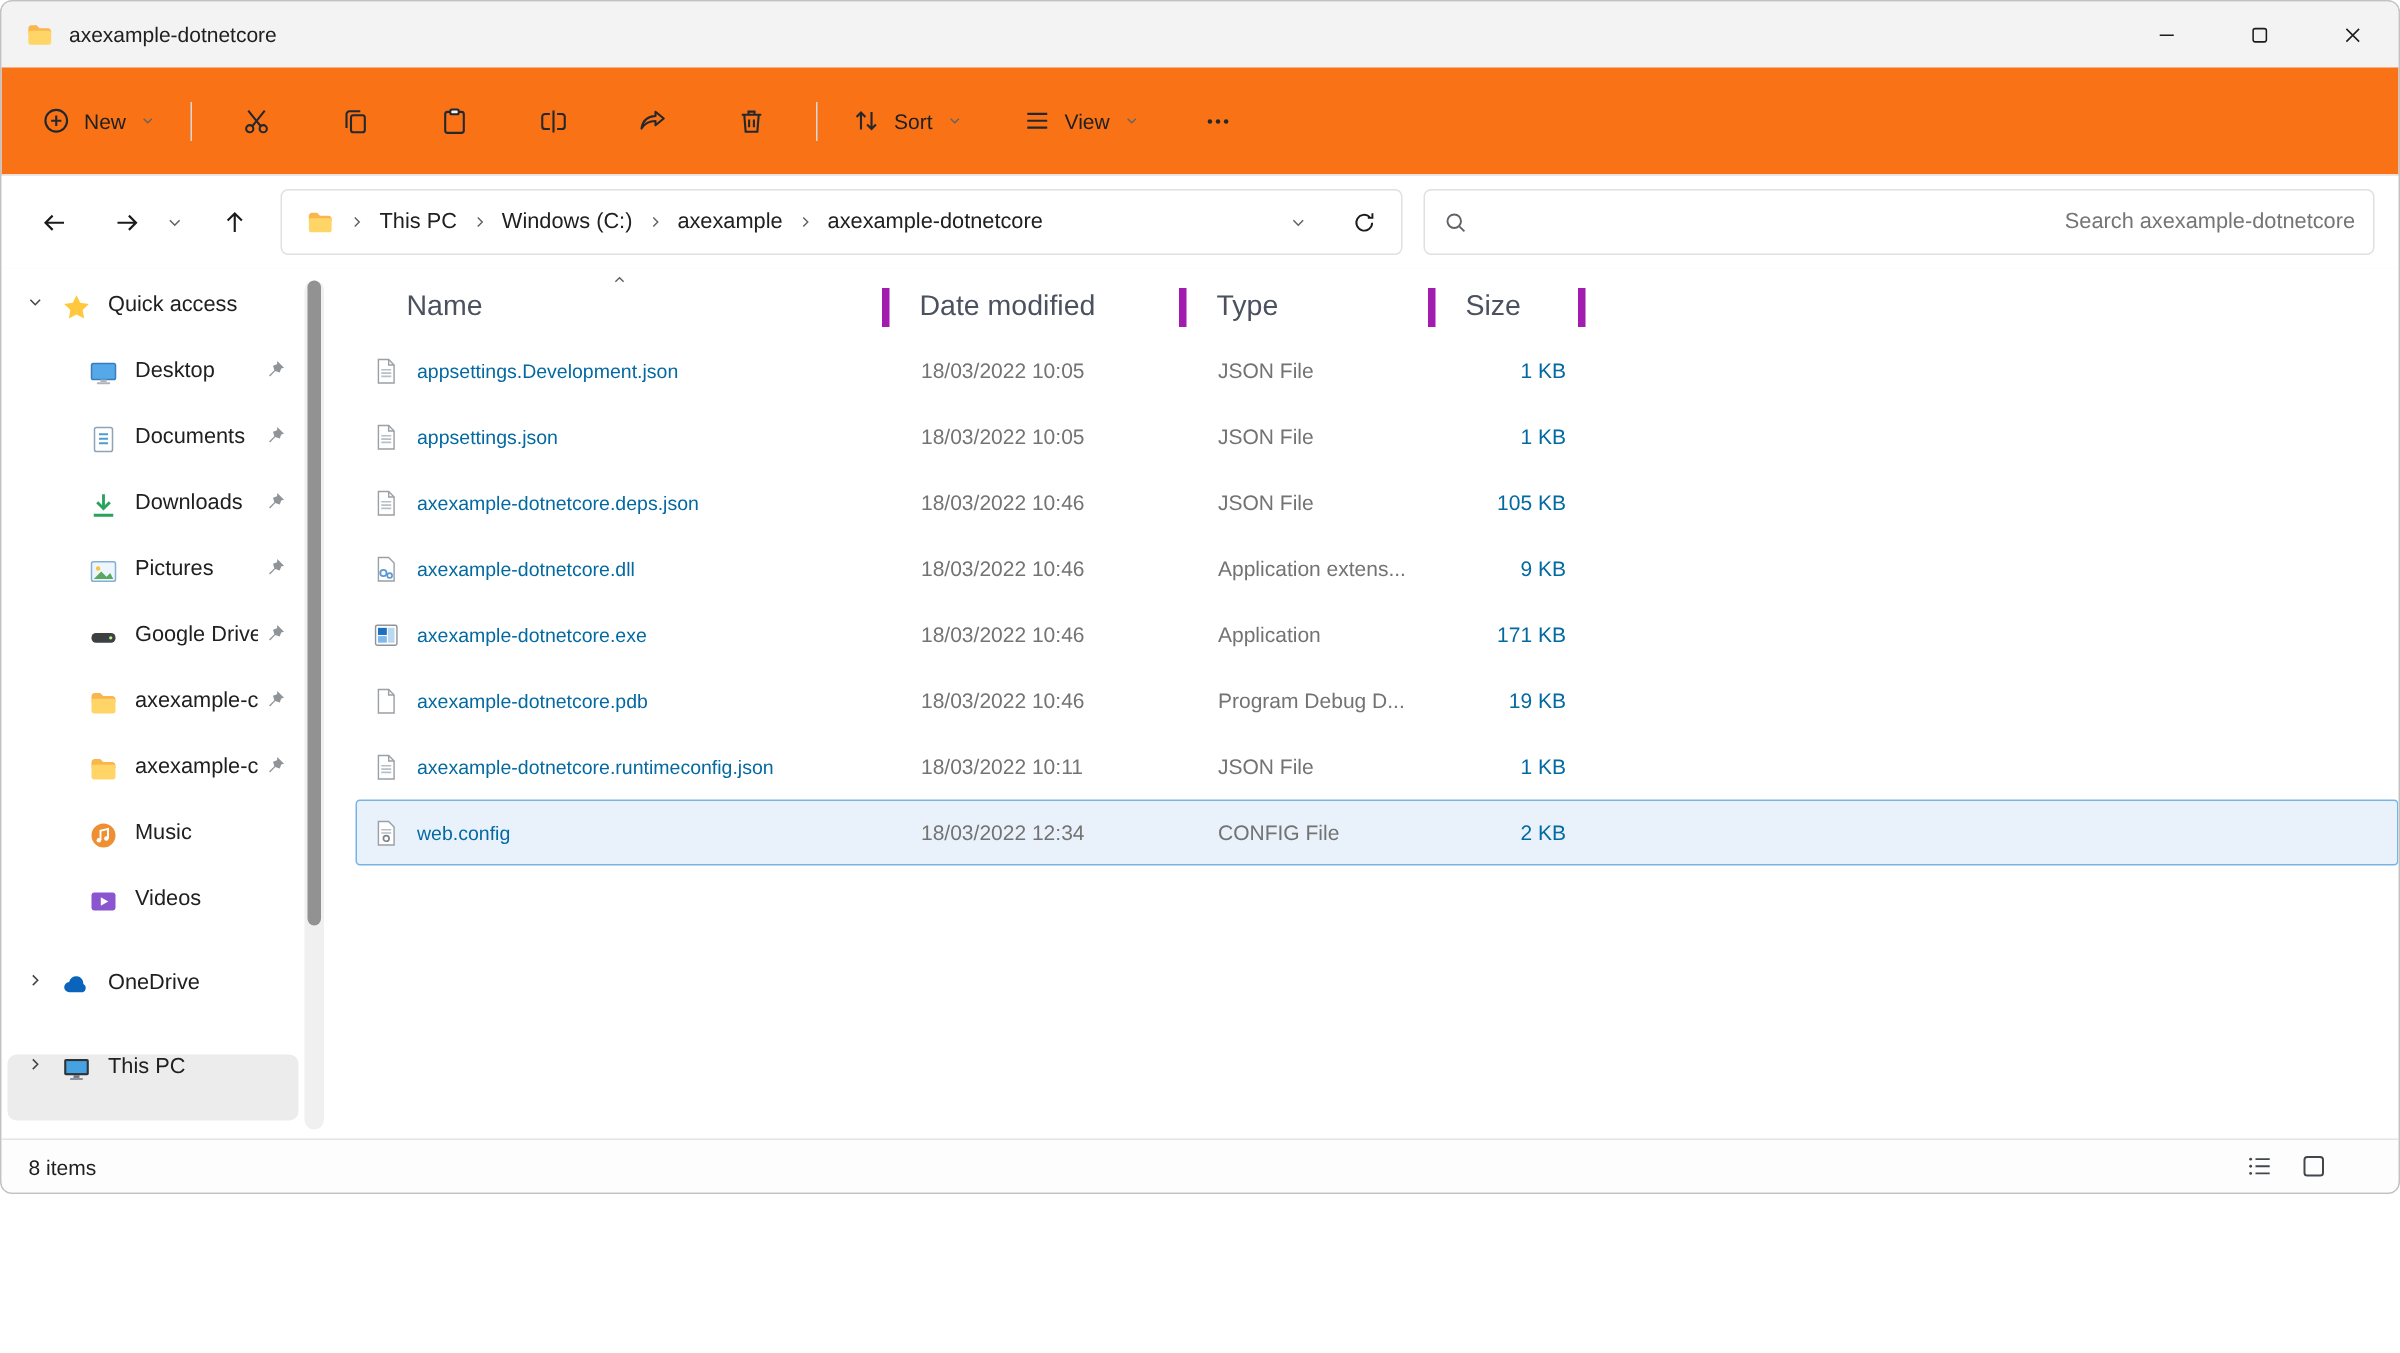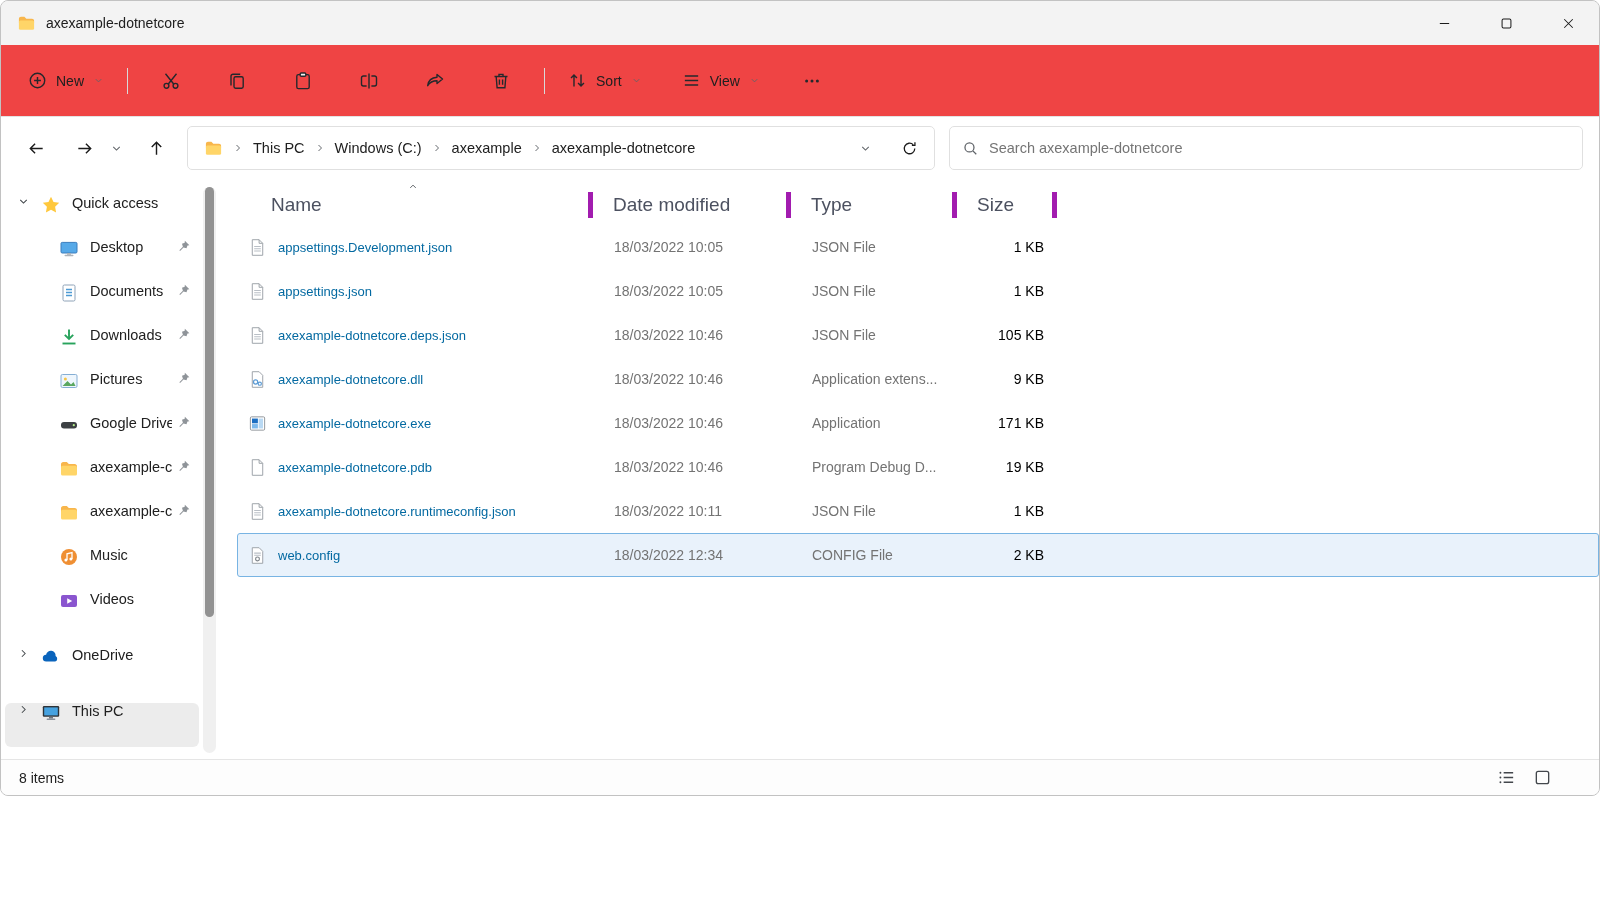--- a/index.html
+++ b/index.html
@@ -11,21 +11,21 @@
 
   
   .titlebar{height:44px;flex:none;display:flex;align-items:center;padding-left:16px;background:#f3f3f3;}
   .win-ico{width:19px;height:19px;}
   .tb-title{margin-left:10px;font-size:14px;}
   .tb-controls{margin-left:auto;display:flex;height:100%;}
   .cap-btn{width:62px;height:100%;border:none;background:transparent;display:flex;align-items:center;justify-content:center;color:#1b1b1b;}
   .cap-btn .ico{width:17px;height:17px;}
 
   
-  .toolbar{height:72px;flex:none;display:flex;align-items:center;padding:0 14px;border-bottom:1px solid #e3e3e3;background:#ef4444;}
+  .toolbar{height:72px;flex:none;display:flex;align-items:center;padding:0 14px;border-bottom:1px solid #e3e3e3;background:#f97316;}
   .tbtn{display:flex;align-items:center;gap:9px;height:40px;padding:0 13px;border:none;background:transparent;border-radius:5px;font-size:14px;color:#202020;font-family:inherit;}
   .tbtn .main-ico{width:19px;height:19px;color:#24282c;}
   .tbtn .chev{width:11px;height:11px;color:#5f6368;}
   .toolbar-actions{display:flex;align-items:center;}
   .icon-btn{width:46px;height:40px;display:flex;align-items:center;justify-content:center;border:none;background:transparent;border-radius:5px;margin:0 10px;}
   .icon-btn .ico{width:20px;height:20px;color:#24282c;}
   .tb-divider{width:1px;height:26px;background:#d9d9d9;margin:0 10px;flex:none;}
   .more-btn{margin-left:16px;}
 
   
@@ -36,21 +36,21 @@
   .nav-btn.small .ico{width:13px;height:13px;color:#5f6368;}
   .breadcrumb-box{width:748px;height:44px;margin-left:12px;border:1px solid #e0e0e0;border-radius:5px;display:flex;align-items:center;padding:0 10px;background:#fff;flex:none;}
   .bc-folder{width:19px;height:19px;margin:0 2px 0 6px;}
   .bc-segs{display:flex;align-items:center;min-width:0;overflow:hidden;}
   .bc-chev{width:12px;height:12px;color:#5f6368;margin:0 7px;flex:none;}
   .bc-seg{font-size:14.5px;padding:3px 2px;white-space:nowrap;border-radius:3px;}
   .bc-right{margin-left:auto;display:flex;align-items:center;gap:14px;}
   .bc-right .nav-btn{width:30px;height:32px;}
   .searchbox{flex:1;height:44px;margin-left:14px;border:1px solid #e0e0e0;border-radius:5px;display:flex;align-items:center;background:#fff;padding:0 12px;}
   .search-ico{width:17px;height:17px;color:#5f6368;margin-right:10px;}
-  .search-input{flex:1;border:none;outline:none;font-size:14.5px;font-family:inherit;color:#4d7c0f;background:transparent;}
+  .search-input{flex:1;border:none;outline:none;font-size:14.5px;font-family:inherit;color:#4d7c0f;background:transparent;text-align:right;}
   .search-input::placeholder{color:#757575;}
 
   
   .content{flex:1;display:flex;background:#ffffff;overflow:hidden;}
   .sidebar{width:216px;flex:none;position:relative;padding:16px 18px 0 4px;}
   .side-list{display:block;}
   .side-item{height:44px;display:flex;align-items:flex-start;border-radius:6px;padding:0 8px 0 12px;}
   .side-item.child{padding-left:54px;}
   .side-item.selected{background:#ececec;}
   .side-item.top{margin-top:12px;}
@@ -67,21 +67,21 @@
   .list-header{display:grid;grid-template-columns:356px 198px 166px 100px;height:36px;margin-bottom:2px;}
   .hcell{display:flex;align-items:center;font-size:19px;color:#4c5160;border-right:5px solid #a21caf;padding-left:20px;position:relative;height:26px;align-self:center;}
   .list-header .hcell:first-child{padding-left:34px;}
   .sort-chev{position:absolute;top:-11px;left:50%;transform:translateX(-50%);width:11px;height:11px;color:#5f6368;}
   .file-row{display:grid;grid-template-columns:356px 198px 166px 100px;height:44px;align-items:center;border:1px solid transparent;border-radius:3px;}
   .file-row.selected{background:#e9f2fb;border-color:#78b4e3;}
   .c-name{display:flex;align-items:center;padding-left:10px;min-width:0;}
   .file-ico{width:19px;height:19px;margin-right:11px;}
   .fname{font-size:13px;color:#0369a1;white-space:nowrap;overflow:hidden;}
   .c-date,.c-type{font-size:14px;color:#737373;padding-left:20px;white-space:nowrap;}
-  .c-size{font-size:14px;color:#000000;text-align:right;padding-right:14px;white-space:nowrap;}
+  .c-size{font-size:14px;color:#0369a1;text-align:right;padding-right:14px;white-space:nowrap;}
 
   
   .statusbar{height:36px;flex:none;display:flex;align-items:center;background:#fdfdfd;border-top:1px solid #e5e5e5;padding:0 18px;font-size:14px;}
   .view-toggles{margin-left:auto;display:flex;gap:10px;align-items:center;padding-right:26px;}
   .vt-btn{width:26px;height:26px;display:flex;align-items:center;justify-content:center;border:none;background:transparent;border-radius:4px;color:#43474c;}
   .vt-btn .ico{width:19px;height:19px;}
 </style>
 </head>
 <body>
 

